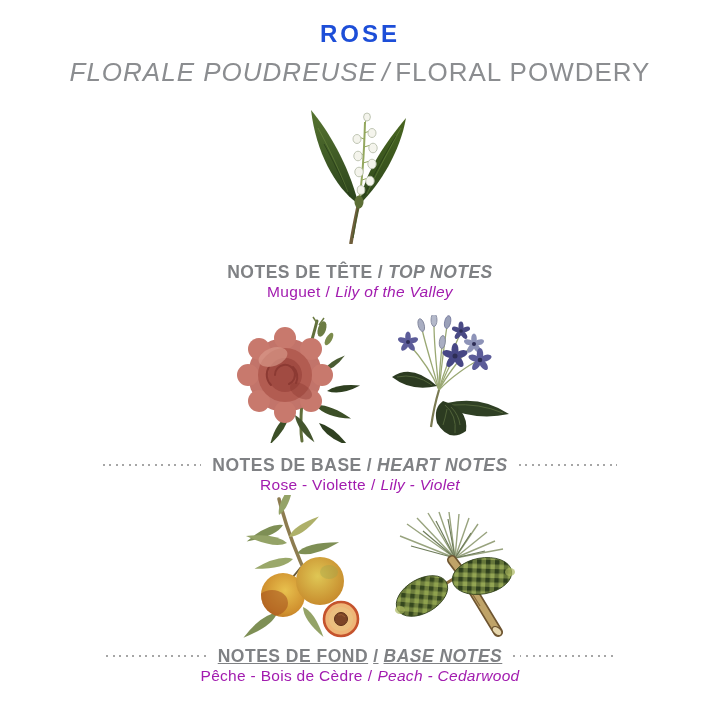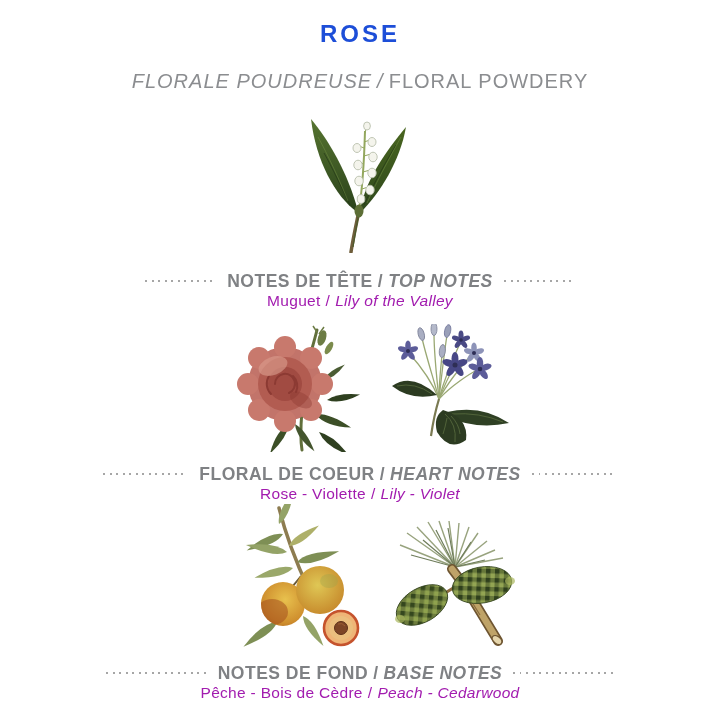--- a/index.html
+++ b/index.html
@@ -6,38 +6,38 @@
   .canvas{
     width:720px;height:720px;background:#ffffff;overflow:hidden;
     font-family:"Liberation Sans", sans-serif;color:#85878a;
     display:flex;flex-direction:column;align-items:center;
   }
   .title{
     margin-top:20px;font-size:24px;font-weight:bold;letter-spacing:3px;
     color:#1d4ed8;line-height:28px;
   }
   .subtitle{
-    margin-top:19px;font-size:20px;letter-spacing:1px;color:#8b8d90;line-height:28px;
+    margin-top:10px;font-size:26px;letter-spacing:1px;color:#8b8d90;line-height:28px;
     white-space:nowrap;
   }
   .it{font-style:italic;}
   .sep{margin:0 5px;}
   .illus-row{display:flex;align-items:flex-end;justify-content:center;}
   .row-lily{margin-top:16px;height:142px;}
   .row-flowers{margin-top:13px;height:128px;gap:12px;transform:translateX(12px);}
   .row-fruits{height:143px;gap:18px;transform:translateX(12px);}
   .sec-header{
     display:flex;align-items:center;justify-content:center;
     font-size:17.5px;font-weight:bold;letter-spacing:0.5px;color:#7f8184;
     line-height:20px;white-space:nowrap;
   }
   .sec-header .label{margin:0 11px;}
-  .h1{width:430px;margin-top:18px;}
+  .h1{width:430px;margin-top:18px;flex-direction:column;}
   .h2{width:514px;margin-top:12px;}
-  .h3{width:508px;margin-top:16px;}
+  .h3{width:508px;margin-top:8px;text-decoration:underline;}
   .dots{
     flex:1;height:2px;
     background:repeating-linear-gradient(90deg,#a6a6a6 0 2px,transparent 2px 6.5px);
   }
   .sub-line{
     font-size:15.5px;color:#a21caf;letter-spacing:0.3px;line-height:20px;white-space:nowrap;
   }
   svg{display:block;}
 </style>
 </head>
@@ -192,21 +192,21 @@
       <use href="#vstar" transform="translate(21,27)" fill="#5c5c99"></use>
       <use href="#vstar" transform="translate(74,16) scale(0.9)" fill="#4a4a85"></use>
       <use href="#vstar" transform="translate(87,29)" fill="#8d93b8"></use>
       <use href="#vstar" transform="translate(93,45) scale(1.15)" fill="#5c5c99"></use>
       <use href="#vstar" transform="translate(68,41) scale(1.25)" fill="#474785"></use>
     </svg>
   </div>
 
   <div class="sec-header h2">
     <div class="dots"></div>
-    <div class="label"><span>FLORAL DE COEUR</span><span class="sep">/</span><span class="it">HEART NOTES</span></div>
+    <div class="label"><span>NOTES DE BASE</span><span class="sep">/</span><span class="it">HEART NOTES</span></div>
     <div class="dots"></div>
   </div>
   <div class="sub-line"><span>Rose - Violette</span><span class="sep">/</span><span class="it">Lily - Violet</span></div>
 
   <div class="illus-row row-fruits">
     <svg width="145" height="143" viewBox="0 0 145 143">
       <defs>
         <path id="pleaf" d="M0,0 Q9,-8 36,-4 Q12,6 0,0 Z"></path>
         <radialGradient id="pg1" cx="0.55" cy="0.4" r="0.8">
           <stop offset="0" stop-color="#e8c14e"></stop>

